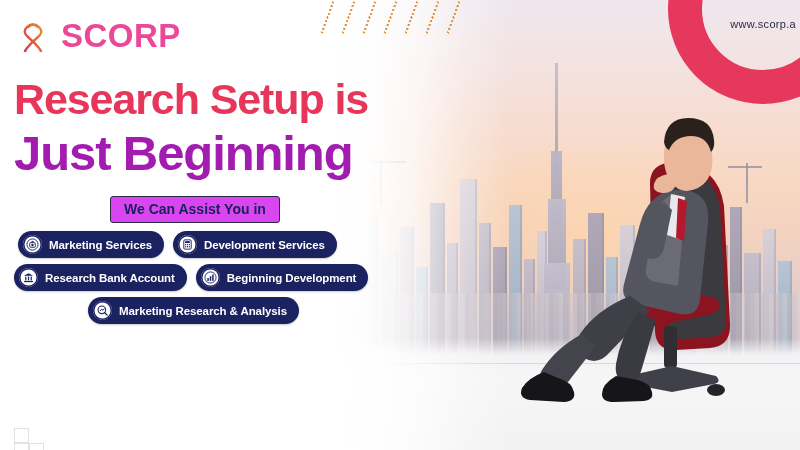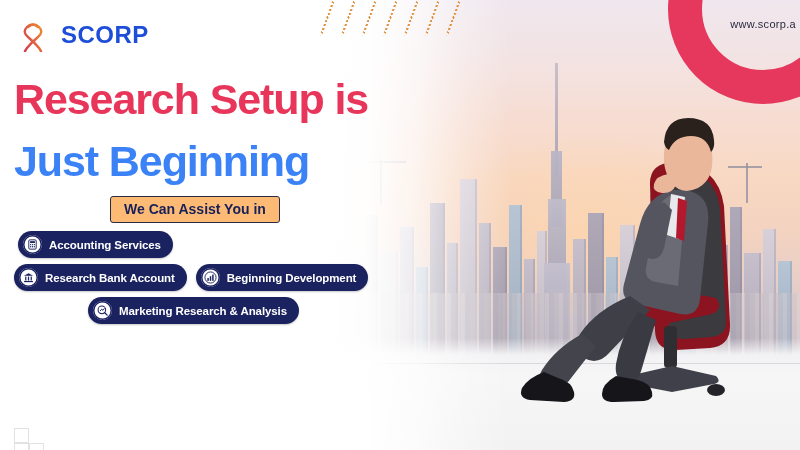--- a/index.html
+++ b/index.html
@@ -137,50 +137,50 @@
   .stair .cell {
     position:absolute;
     width:15px; height:15px;
     border:1px solid #e2e2e5;
   }
 
   
   .logo { position:absolute; left:16px; top:18px; display:flex; align-items:center; gap:11px; z-index:12; }
   .logo-mark { width:34px; height:34px; }
   .logo-text {
-    font-size:24px; font-weight:700; color:#1d4ed8;
+    font-size:33px; font-weight:700; color:#ec4899;
     letter-spacing:.5px; line-height:1;
   }
   .url {
     position:absolute; right:4px; top:18px;
     font-size:11px; color:#2a2a44;
     letter-spacing:.3px; z-index:12;
     white-space:nowrap;
   }
 
   
   .headline { position:absolute; left:14px; top:78px; z-index:11; }
   .hl-1 {
     font-size:43px; font-weight:800; color:#e8355a;
     line-height:1.02; letter-spacing:-1.1px; white-space:nowrap;
   }
   .hl-2 {
-    font-size:43px; font-weight:800; color:#3b82f6;
+    font-size:49px; font-weight:800; color:#a21caf;
     line-height:1.02; letter-spacing:-1.1px; white-space:nowrap;
-    margin-top:18px;
+    margin-top:7px;
   }
 
   
   .assist {
     position:absolute; left:110px; top:196px;
     border:1.5px solid #2a2a44;
     border-radius:3px;
     padding:4px 13px 5px;
     font-size:14px; font-weight:600; color:#16205a;
-    background:#fdba74; z-index:11; white-space:nowrap;
+    background:#d946ef; z-index:11; white-space:nowrap;
   }
 
   
   .pills { position:absolute; left:0; top:231px; width:420px; z-index:11; }
   .pill-row { display:flex; gap:9px; margin-bottom:6px; }
   .pill-row.r1 { padding-left:18px; }
   .pill-row.r2 { padding-left:14px; }
   .pill-row.r3 { padding-left:88px; }
   .pill {
     display:inline-flex; align-items:center; gap:7px;
@@ -346,35 +346,46 @@
   <div class="headline">
     <div class="hl-1">Research Setup is</div>
     <div class="hl-2">Just Beginning</div>
   </div>
 
   <div class="assist">We Can Assist You in</div>
 
   <div class="pills">
 
     <div class="pill-row r1">
+      <div class="pill">
+        <span class="pill-icon">
+          <svg viewBox="0 0 14 14" width="13" height="13">
+            <circle cx="7" cy="7" r="6" fill="none" stroke="#1b2260" stroke-width="1"></circle>
+            <rect x="4" y="5" width="6" height="5" rx="1" fill="none" stroke="#1b2260" stroke-width="1"></rect>
+            <circle cx="7" cy="7.5" r="1.3" fill="#1b2260"></circle>
+            <path d="M5.6 5 l.7 -1.3 h1.4 l.7 1.3" fill="none" stroke="#1b2260" stroke-width="1"></path>
+          </svg>
+        </span>
+        <span class="pill-label">Marketing Services</span>
+      </div>
 
       <div class="pill">
         <span class="pill-icon">
           <svg viewBox="0 0 14 14" width="13" height="13">
             <rect x="3" y="2" width="8" height="10" rx="1.2" fill="none" stroke="#1b2260" stroke-width="1"></rect>
             <rect x="4.4" y="3.4" width="5.2" height="2" fill="#1b2260"></rect>
             <circle cx="5" cy="7.2" r=".7" fill="#1b2260"></circle>
             <circle cx="7" cy="7.2" r=".7" fill="#1b2260"></circle>
             <circle cx="9" cy="7.2" r=".7" fill="#1b2260"></circle>
             <circle cx="5" cy="9.4" r=".7" fill="#1b2260"></circle>
             <circle cx="7" cy="9.4" r=".7" fill="#1b2260"></circle>
             <circle cx="9" cy="9.4" r=".7" fill="#1b2260"></circle>
           </svg>
         </span>
-        <span class="pill-label">Accounting Services</span>
+        <span class="pill-label">Development Services</span>
       </div>
     </div>
 
     <div class="pill-row r2">
       <div class="pill">
         <span class="pill-icon">
           <svg viewBox="0 0 14 14" width="13" height="13">
             <path d="M7 2.4 L12 5.2 H2 Z" fill="#1b2260"></path>
             <rect x="3.4" y="6" width="1.3" height="4.2" fill="#1b2260"></rect>
             <rect x="6.35" y="6" width="1.3" height="4.2" fill="#1b2260"></rect>

